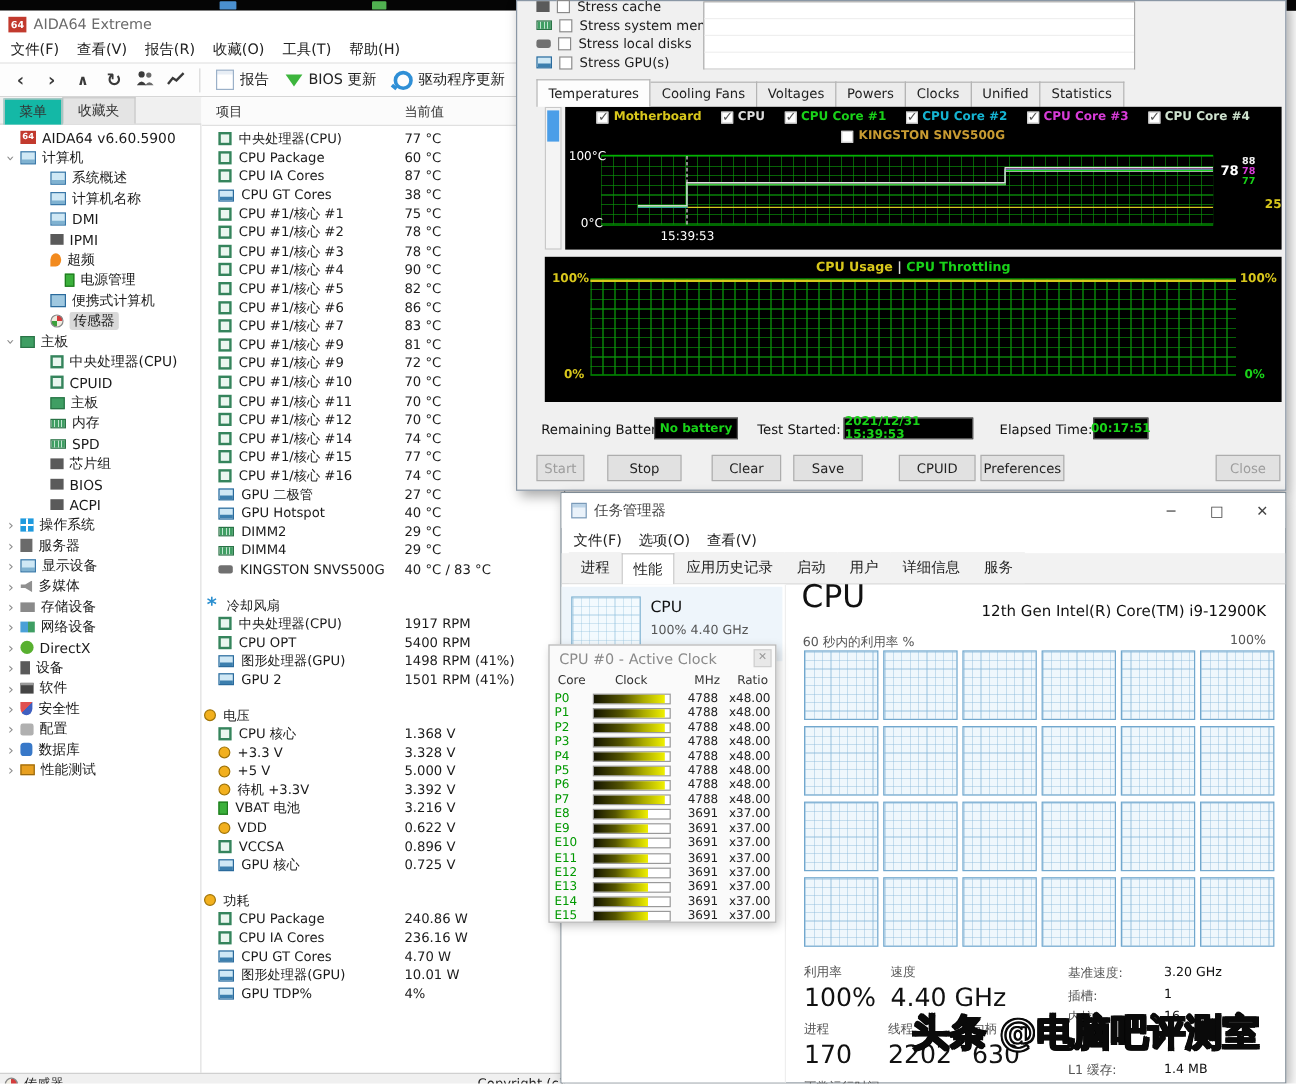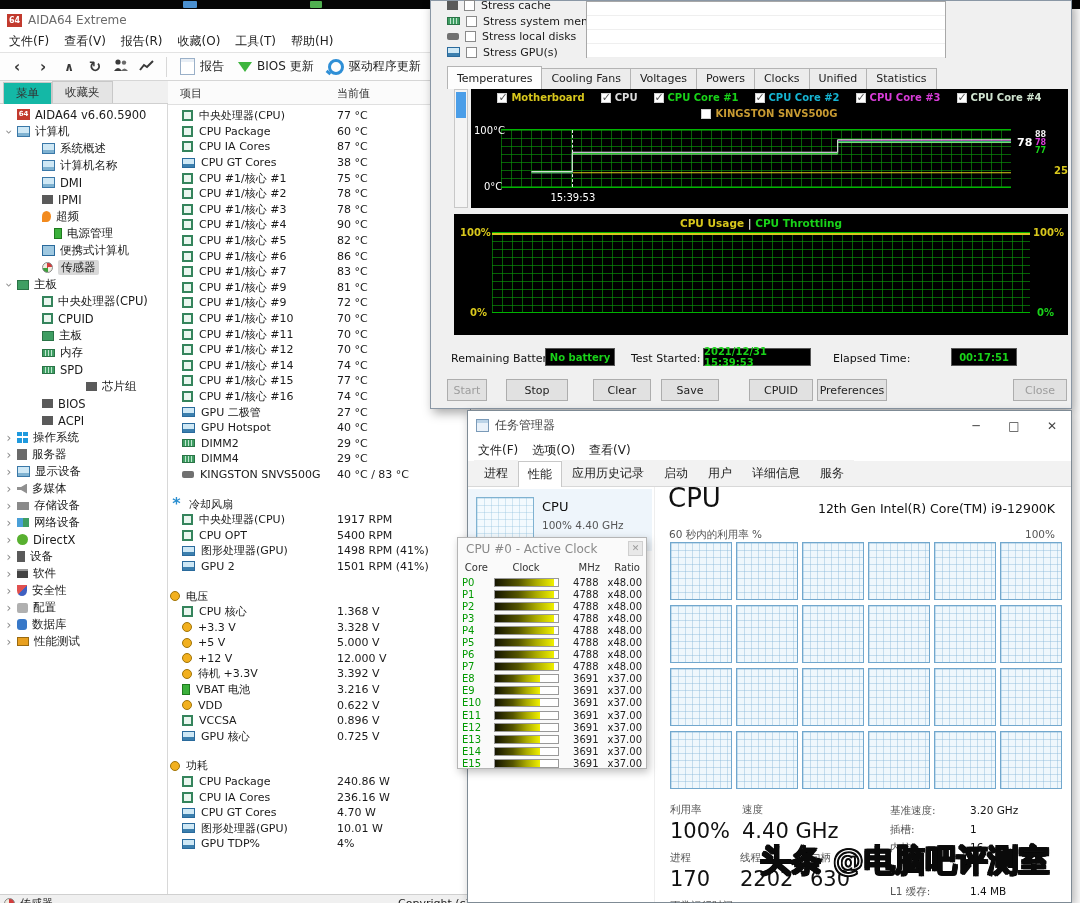--- a/index.html
+++ b/index.html
@@ -315,21 +315,21 @@
       <div class="trow" style="padding-left: 28px;">
         <span class="tarrow"></span>
         <span class="ti ti-ram"></span>
         <span class="lbl">内存</span>
       </div>
       <div class="trow" style="padding-left: 28px;">
         <span class="tarrow"></span>
         <span class="ti ti-ram"></span>
         <span class="lbl">SPD</span>
       </div>
-      <div class="trow" style="padding-left: 28px; margin-left: 44px;">
+      <div class="trow" style="padding-left: 28px;">
         <span class="tarrow"></span>
         <span class="ti ti-chip"></span>
         <span class="lbl">芯片组</span>
       </div>
       <div class="trow" style="padding-left: 28px;">
         <span class="tarrow"></span>
         <span class="ti ti-chip"></span>
         <span class="lbl">BIOS</span>
       </div>
       <div class="trow" style="padding-left: 28px;">
@@ -566,25 +566,20 @@
         </div>
         <div class="srow">
           <span class="ti ti-volt"></span>
           <span class="lbl">+3.3 V</span>
           <span class="val">3.328 V</span>
         </div>
         <div class="srow">
           <span class="ti ti-volt"></span>
           <span class="lbl">+5 V</span>
           <span class="val">5.000 V</span>
-        </div>
-        <div class="srow">
-          <span class="ti ti-volt"></span>
-          <span class="lbl">+12 V</span>
-          <span class="val">12.000 V</span>
         </div>
         <div class="srow">
           <span class="ti ti-volt"></span>
           <span class="lbl">待机 +3.3V</span>
           <span class="val">3.392 V</span>
         </div>
         <div class="srow">
           <span class="ti ti-battery"></span>
           <span class="lbl">VBAT 电池</span>
           <span class="val">3.216 V</span>
@@ -756,21 +751,21 @@
       <div class="topline" style="background:#d8c71c;"></div>
     </div>
   </div>
 
   <div id="stress-info">
     <span class="ilabel" style="left:20px;">Remaining Battery:</span>
     <span class="ledbox" style="left:114px;width:70px;">No battery</span>
     <span class="ilabel" style="left:200px;">Test Started:</span>
     <span class="ledbox" style="left:272px;width:108px;">2021/12/31 15:39:53</span>
     <span class="ilabel" style="left:402px;">Elapsed Time:</span>
-    <span class="ledbox" style="left:480px;width:66px;margin-left:40px;">00:17:51</span>
+    <span class="ledbox" style="left:480px;width:46px;">00:17:51</span>
   </div>
   <div id="stress-btns">
       <div class="btn disabled" style="left: 16px; width: 40px;">Start</div>
       <div class="btn" style="left: 75px; width: 62px;">Stop</div>
       <div class="btn" style="left: 162px; width: 58px;">Clear</div>
       <div class="btn" style="left: 230px; width: 58px;">Save</div>
       <div class="btn" style="left: 318px; width: 64px;">CPUID</div>
       <div class="btn" style="left: 386px; width: 70px;">Preferences</div>
       <div class="btn disabled" style="left: 582px; width: 54px;">Close</div>
     </div>

